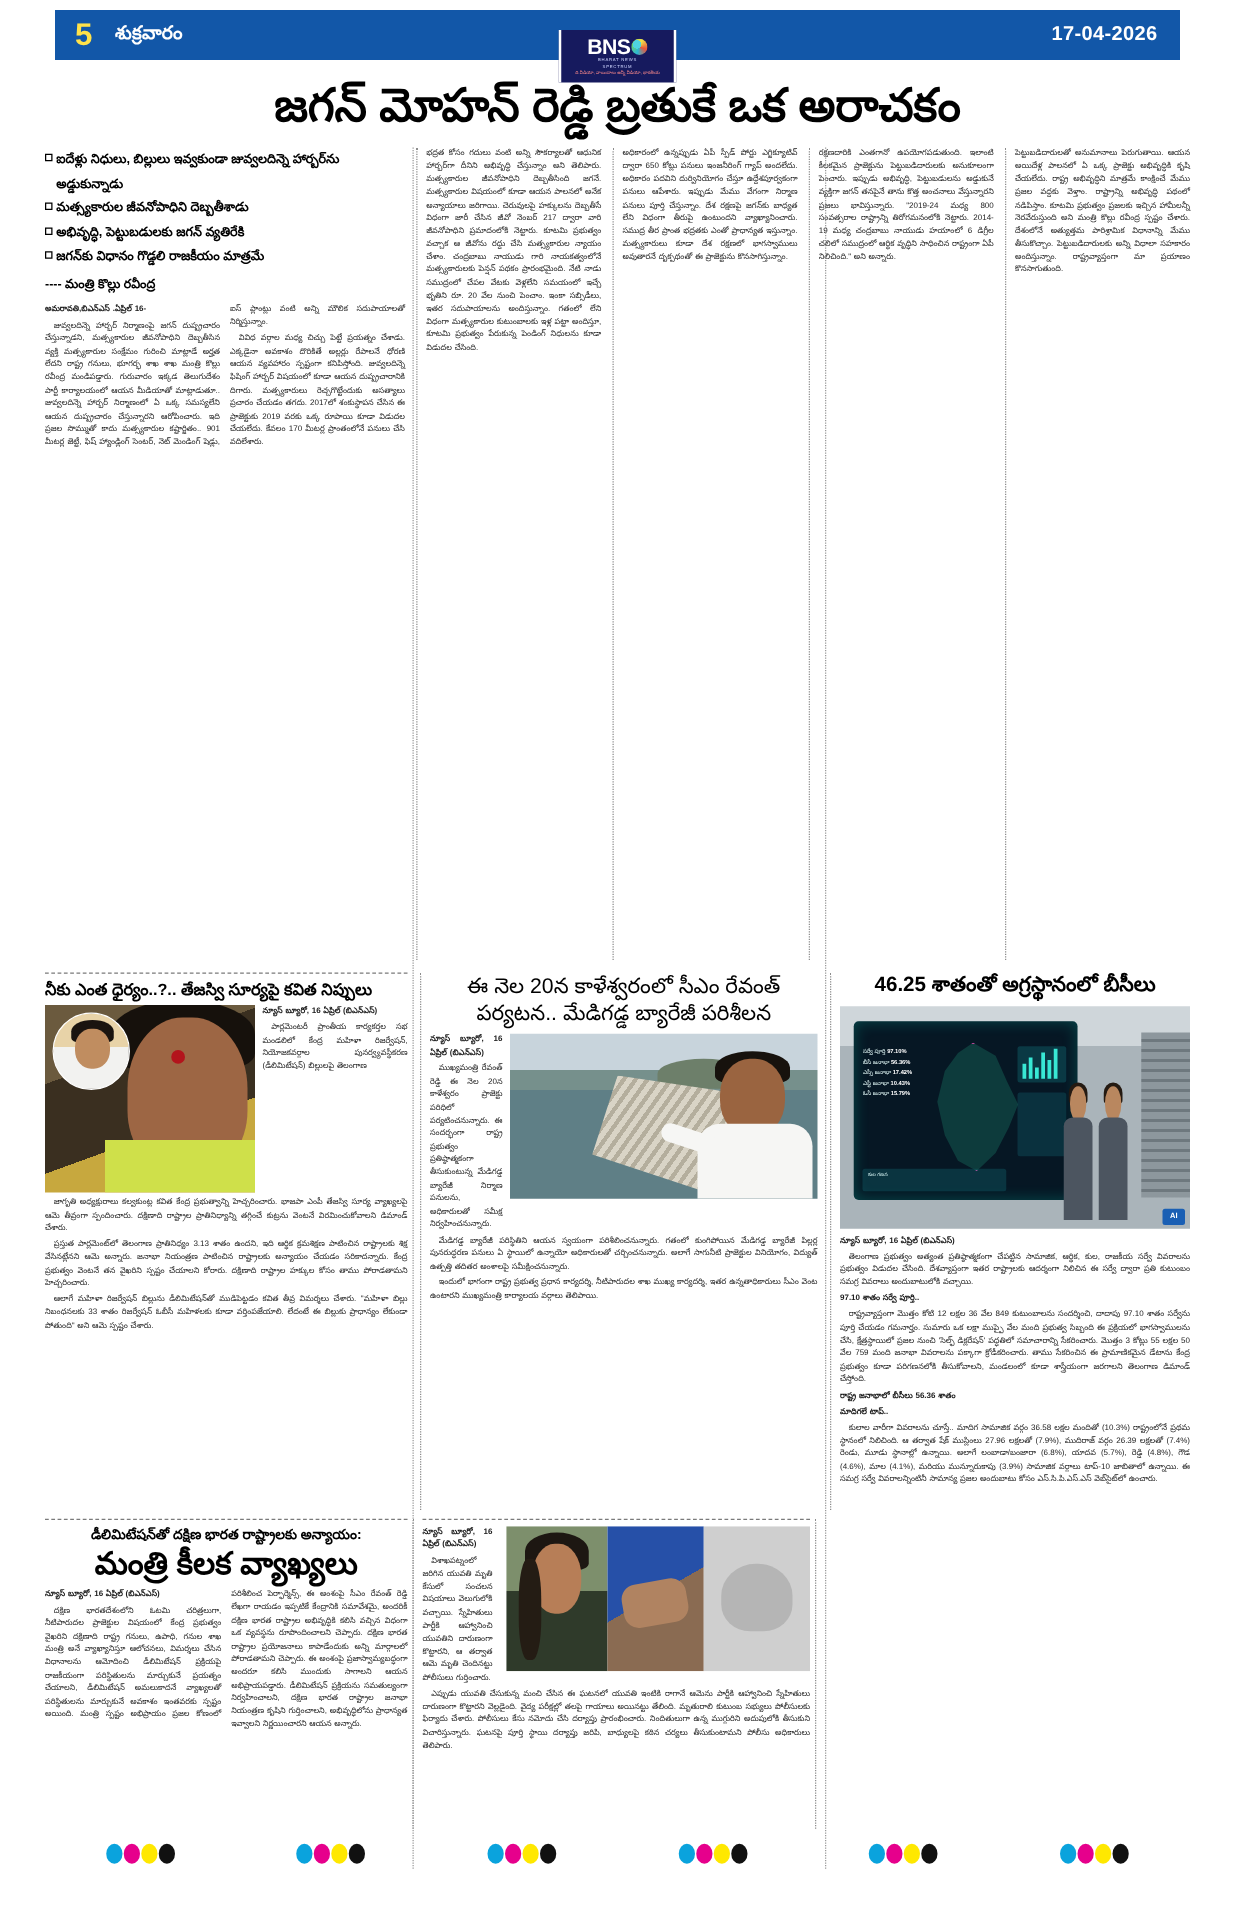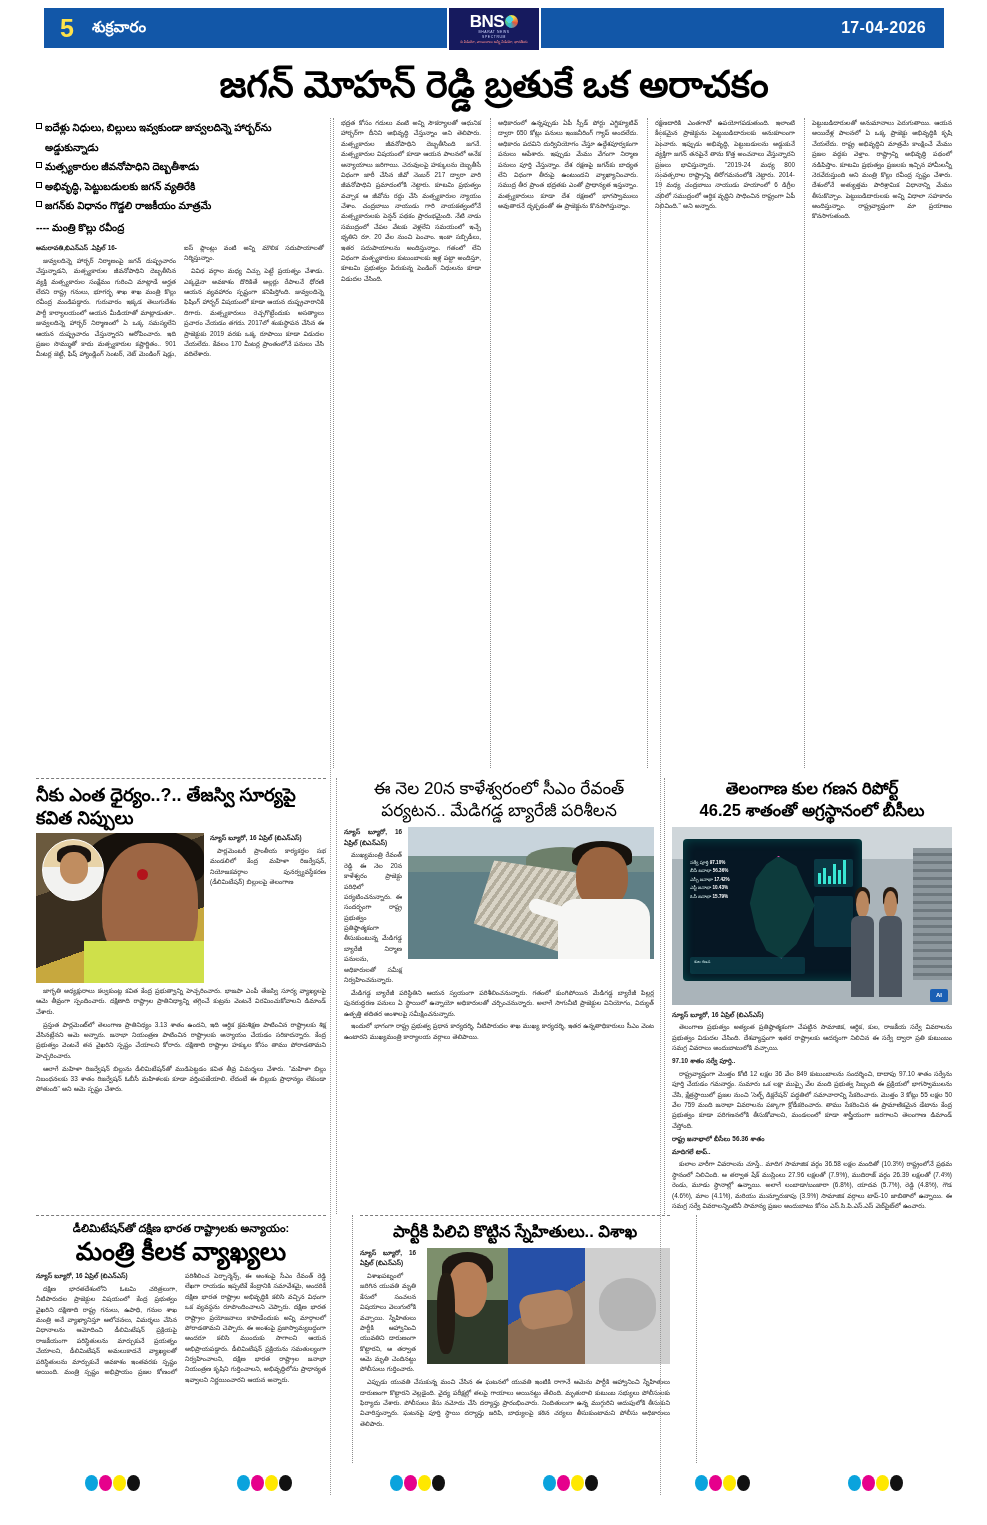--- a/index.html
+++ b/index.html
@@ -39,21 +39,21 @@
   }
   .mh-day {
     font-size: 15px;
     font-weight: bold;
     margin-left: 18px;
     letter-spacing: .2px;
   }
   .mh-logo {
     position: absolute;
     left: 50%;
-    top: 0;
+    top: 16px;
     transform: translateX(-50%);
     width: 94px;
     height: 42px;
     background: #161a5e;
     display: flex;
     flex-direction: column;
     align-items: center;
     justify-content: center;
     border-left: 2px solid #fff;
     border-right: 2px solid #fff;
@@ -210,21 +210,21 @@
     position: absolute;
     left: 36px;
     top: 778px;
     width: 916px;
     height: 430px;
     display: grid;
     grid-template-columns: 290px 318px 1fr;
     column-gap: 10px;
   }
   .hl-small {
-    font-size: 18px; font-weight: bold; color: #000;
+    font-size: 13px; font-weight: bold; color: #000;
     line-height: 1.25; margin-bottom: 4px;
   }
   .hl-mid {
     font-size: 17px; font-weight: normal; color: #000;
     line-height: 1.3; text-align: center; margin-bottom: 5px;
   }
   .hl-mid2 {
     font-size: 16.5px; font-weight: bold; color: #000;
     line-height: 1.32; text-align: center; margin-bottom: 5px;
   }
@@ -371,21 +371,21 @@
 
   
   .band3 {
     position: absolute;
     left: 36px;
     top: 1215px;
     width: 916px;
     height: 248px;
     display: grid;
     grid-template-columns: 290px 318px 1fr;
-    column-gap: 26px;
+    column-gap: 4px;
   }
   .dash-rule {
     border-top: 1px dashed #7a7a7a;
     margin-bottom: 5px;
   }
   .hl-kicker {
     font-size: 11px; font-weight: bold; text-align: center; line-height: 1.3;
   }
   .hl-big2 {
     font-size: 25px; font-weight: bold; text-align: center; line-height: 1.15;
@@ -557,21 +557,20 @@
         </div>
       </div>
       <div class="body-col">
         <p>మేడిగడ్డ బ్యారేజీ పరిస్థితిని ఆయన స్వయంగా పరిశీలించనున్నారు. గతంలో కుంగిపోయిన మేడిగడ్డ బ్యారేజీ పిల్లర్ల పునరుద్ధరణ పనులు ఏ స్థాయిలో ఉన్నాయో అధికారులతో చర్చించనున్నారు. అలాగే సాగునీటి ప్రాజెక్టుల వినియోగం, విద్యుత్ ఉత్పత్తి తదితర అంశాలపై సమీక్షించనున్నారు.</p>
         <p>ఇందులో భాగంగా రాష్ట్ర ప్రభుత్వ ప్రధాన కార్యదర్శి, నీటిపారుదల శాఖ ముఖ్య కార్యదర్శి, ఇతర ఉన్నతాధికారులు సీఎం వెంట ఉంటారని ముఖ్యమంత్రి కార్యాలయ వర్గాలు తెలిపాయి.</p>
       </div>
     </div>
 
     <div class="vsep">
       <div class="hl-mid2">
-        <div>తెలంగాణ కుల గణన రిపోర్ట్</div>
         <div>46.25 శాతంతో అగ్రస్థానంలో బీసీలు</div>
       </div>
 
       <div class="photo photo-dashboard">
         <div class="db-screen">
           <div class="db-map"></div>
           <div class="db-stats">
             <div>
               <span>సర్వే పూర్తి</span>
               <b>97.10%</b>
@@ -650,21 +649,20 @@
         <p class="noind">
           <b>న్యూస్ బ్యూరో, 16 ఏప్రిల్ (బిఎన్ఎస్)</b>
         </p>
         <p>దక్షిణ భారతదేశంలోని ఓటమి చరిత్రలుగా, నీటిపారుదల ప్రాజెక్టుల విషయంలో కేంద్ర ప్రభుత్వం వైఖరిని దక్షిణాది రాష్ట్ర గనులు, ఉపాధి, గనుల శాఖ మంత్రి అనే వ్యాఖ్యానిస్తూ ఆలోచనలు, విమర్శలు చేసిన విధానాలను ఆమోదించి డీలిమిటేషన్ ప్రక్రియపై రాజకీయంగా పరిస్థితులను మార్చుకునే ప్రయత్నం చేయాలని, డీలిమిటేషన్ అమలుకాదనే వ్యాఖ్యలతో పరిస్థితులను మార్చుకునే అవకాశం ఇంతవరకు స్పష్టం అయింది. మంత్రి స్పష్టం అభిప్రాయం ప్రజల కోణంలో పరిశీలించ పెర్ఫార్మెన్స్, ఈ అంశంపై సీఎం రేవంత్ రెడ్డి లేఖగా రాయడం ఇప్పటికే కేంద్రానికి సమావేశమై, అందరికీ దక్షిణ భారత రాష్ట్రాల అభివృద్ధికి కలిసి వచ్చిన విధంగా ఒక వ్యవస్థను రూపొందించాలని చెప్పారు. దక్షిణ భారత రాష్ట్రాల ప్రయోజనాలు కాపాడేందుకు అన్ని మార్గాలలో పోరాడతామని చెప్పారు. ఈ అంశంపై ప్రజాస్వామ్యబద్ధంగా అందరూ కలిసి ముందుకు సాగాలని ఆయన అభిప్రాయపడ్డారు. డీలిమిటేషన్ ప్రక్రియను సమతుల్యంగా నిర్వహించాలని, దక్షిణ భారత రాష్ట్రాల జనాభా నియంత్రణ కృషిని గుర్తించాలని, అభివృద్ధిలోను ప్రాధాన్యత ఇవ్వాలని నిర్ణయించారని ఆయన అన్నారు.</p>
       </div>
     </div>
 
     <div class="vsep">
       <div class="dash-rule"></div>
       <div class="hl-mid2">
-        <div>పార్టీకి పిలిచి కొట్టిన స్నేహితులు.. విశాఖ</div>
       </div>
       <div style="display:flex; gap:6px; margin-top:4px;">
         <div class="body-col" style="width:56px; flex:0 0 56px;">
           <p class="noind">
             <b>న్యూస్ బ్యూరో, 16 ఏప్రిల్ (బిఎన్ఎస్)</b>
           </p>
           <p>విశాఖపట్నంలో జరిగిన యువతి మృతి కేసులో సంచలన విషయాలు వెలుగులోకి వచ్చాయి. స్నేహితులు పార్టీకి ఆహ్వానించి యువతిని దారుణంగా కొట్టారని, ఆ తర్వాత ఆమె మృతి చెందినట్టు పోలీసులు గుర్తించారు.</p>
         </div>
         <div class="photo-trio" style="flex:1;">
           <div class="pt-a">

